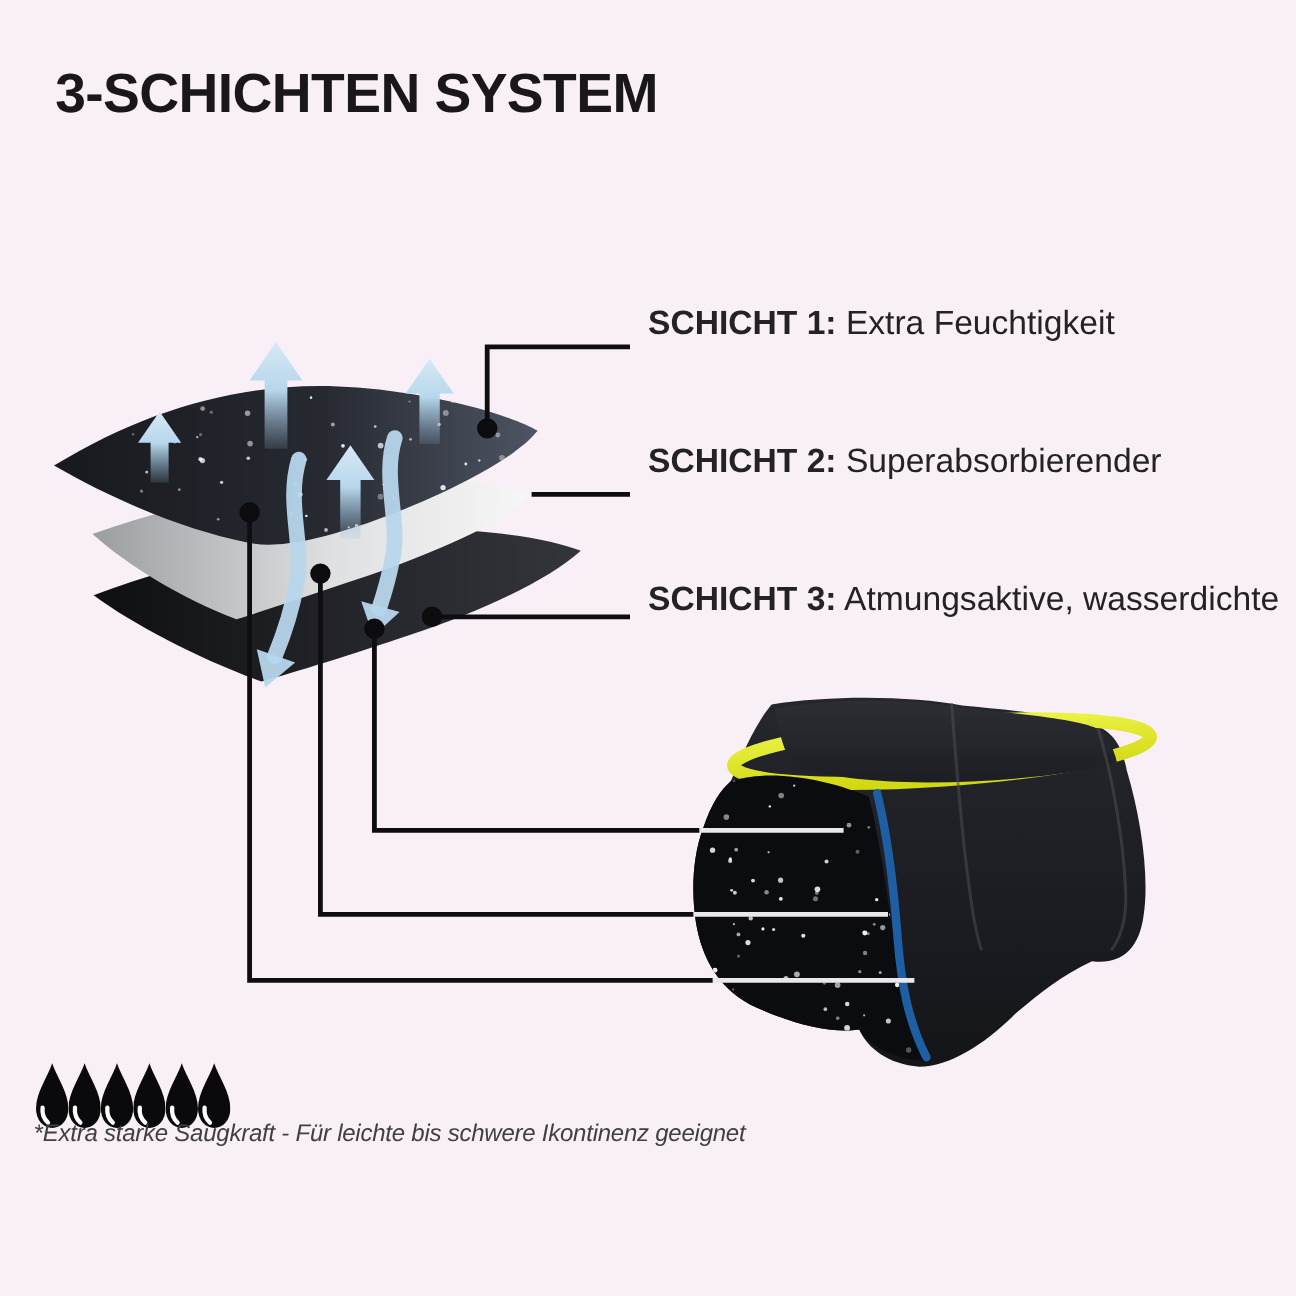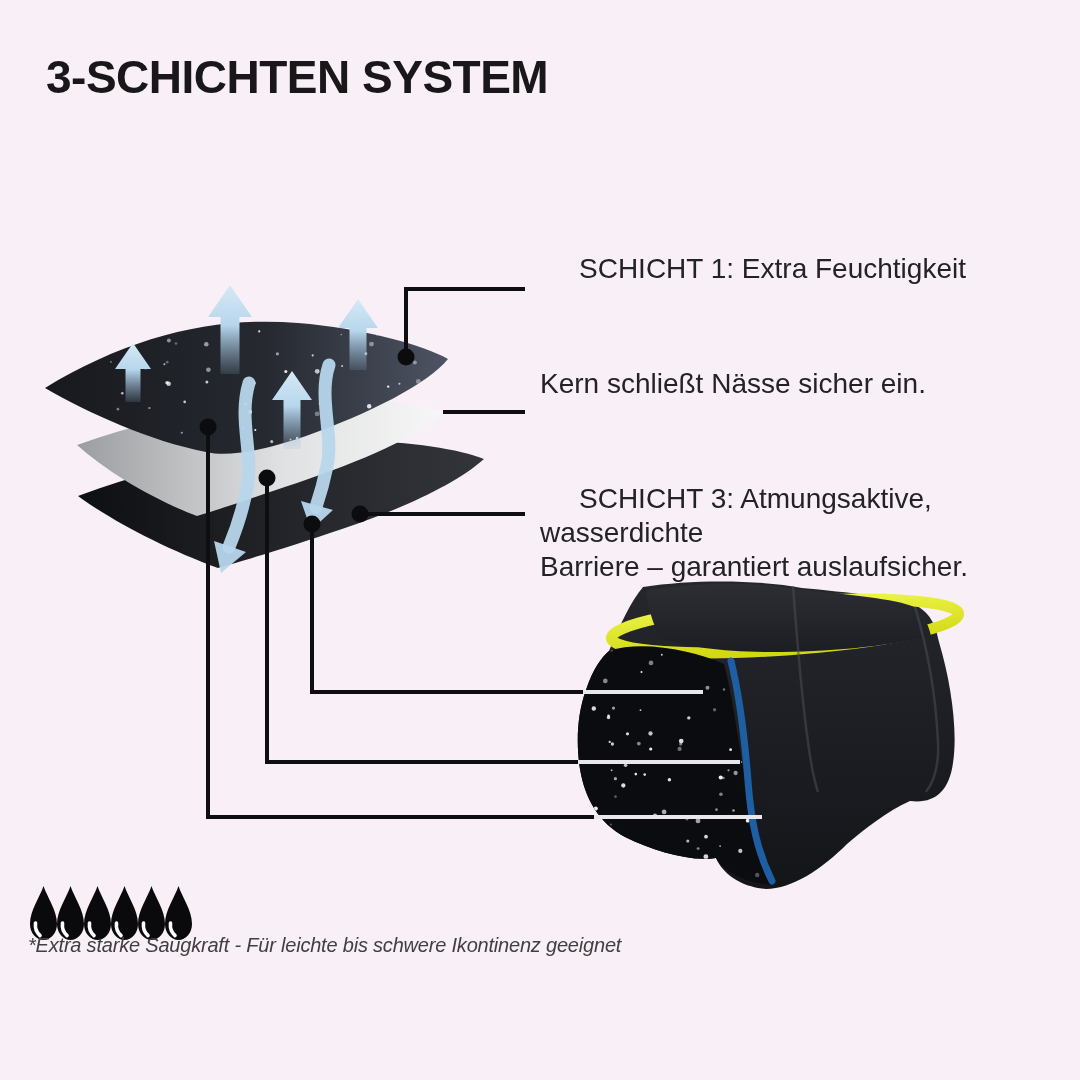--- a/index.html
+++ b/index.html
@@ -17,21 +17,21 @@
     display:flex;align-items:baseline;
   }
   .title .t-reg{font-size:42px;font-weight:400;letter-spacing:.5px;}
   .title .t-bold{font-size:46px;font-weight:800;letter-spacing:-.5px;margin-left:13px;}
   .scene{position:absolute;left:0;top:0;width:1080px;height:1080px;}
   .callout{
     position:absolute;left:540px;
     font-size:28px;line-height:34px;color:#232227;
     width:540px;
   }
-  .callout b{font-weight:400;margin-left:39px;}
+  .callout b{font-weight:700;}
   #callout-1{top:252px;}
   #callout-2{top:367px;}
   #callout-3{top:482px;}
   .drops{position:absolute;left:30px;top:885px;display:flex;gap:0;}
   .drop{width:27px;height:56px;display:block;}
   .footnote{
     position:absolute;left:28px;top:934px;
     font-size:20px;font-style:italic;letter-spacing:-.2px;
     color:#404040;white-space:nowrap;
   }
@@ -286,25 +286,24 @@
       <circle cx="267" cy="478" r="8.5"></circle>
       <circle cx="312" cy="524" r="8.5"></circle>
       <circle cx="360" cy="514" r="8.5"></circle>
     </g>
   </svg>
 
   <div class="callout" id="callout-1">
     <div><b>SCHICHT 1:</b> <span>Extra Feuchtigkeit</span></div>
   </div>
   <div class="callout" id="callout-2">
-    <div>Kern schließt Nässe sicher ein.</div>
+    <div><b>SCHICHT 2:</b> <span>Superabsorbierender</span></div>
   </div>
   <div class="callout" id="callout-3">
     <div><b>SCHICHT 3:</b> <span>Atmungsaktive, wasserdichte</span></div>
-    <div>Barriere – garantiert auslaufsicher.</div>
   </div>
 
   <div class="drops" id="drops">
     <svg class="drop" viewBox="0 0 27 56">
       <path d="M13.5 1 C17 12 27 25 27 39 A13.5 16 0 1 1 0 39 C0 25 10 12 13.5 1 Z" fill="#0a0a0c"></path>
       <path d="M5.5 38 A10.5 13 0 0 0 10 50.5" stroke="#ffffff" stroke-width="3.6" fill="none" stroke-linecap="round"></path>
     </svg>
   <svg class="drop" viewBox="0 0 27 56">
       <path d="M13.5 1 C17 12 27 25 27 39 A13.5 16 0 1 1 0 39 C0 25 10 12 13.5 1 Z" fill="#0a0a0c"></path>
       <path d="M5.5 38 A10.5 13 0 0 0 10 50.5" stroke="#ffffff" stroke-width="3.6" fill="none" stroke-linecap="round"></path>

